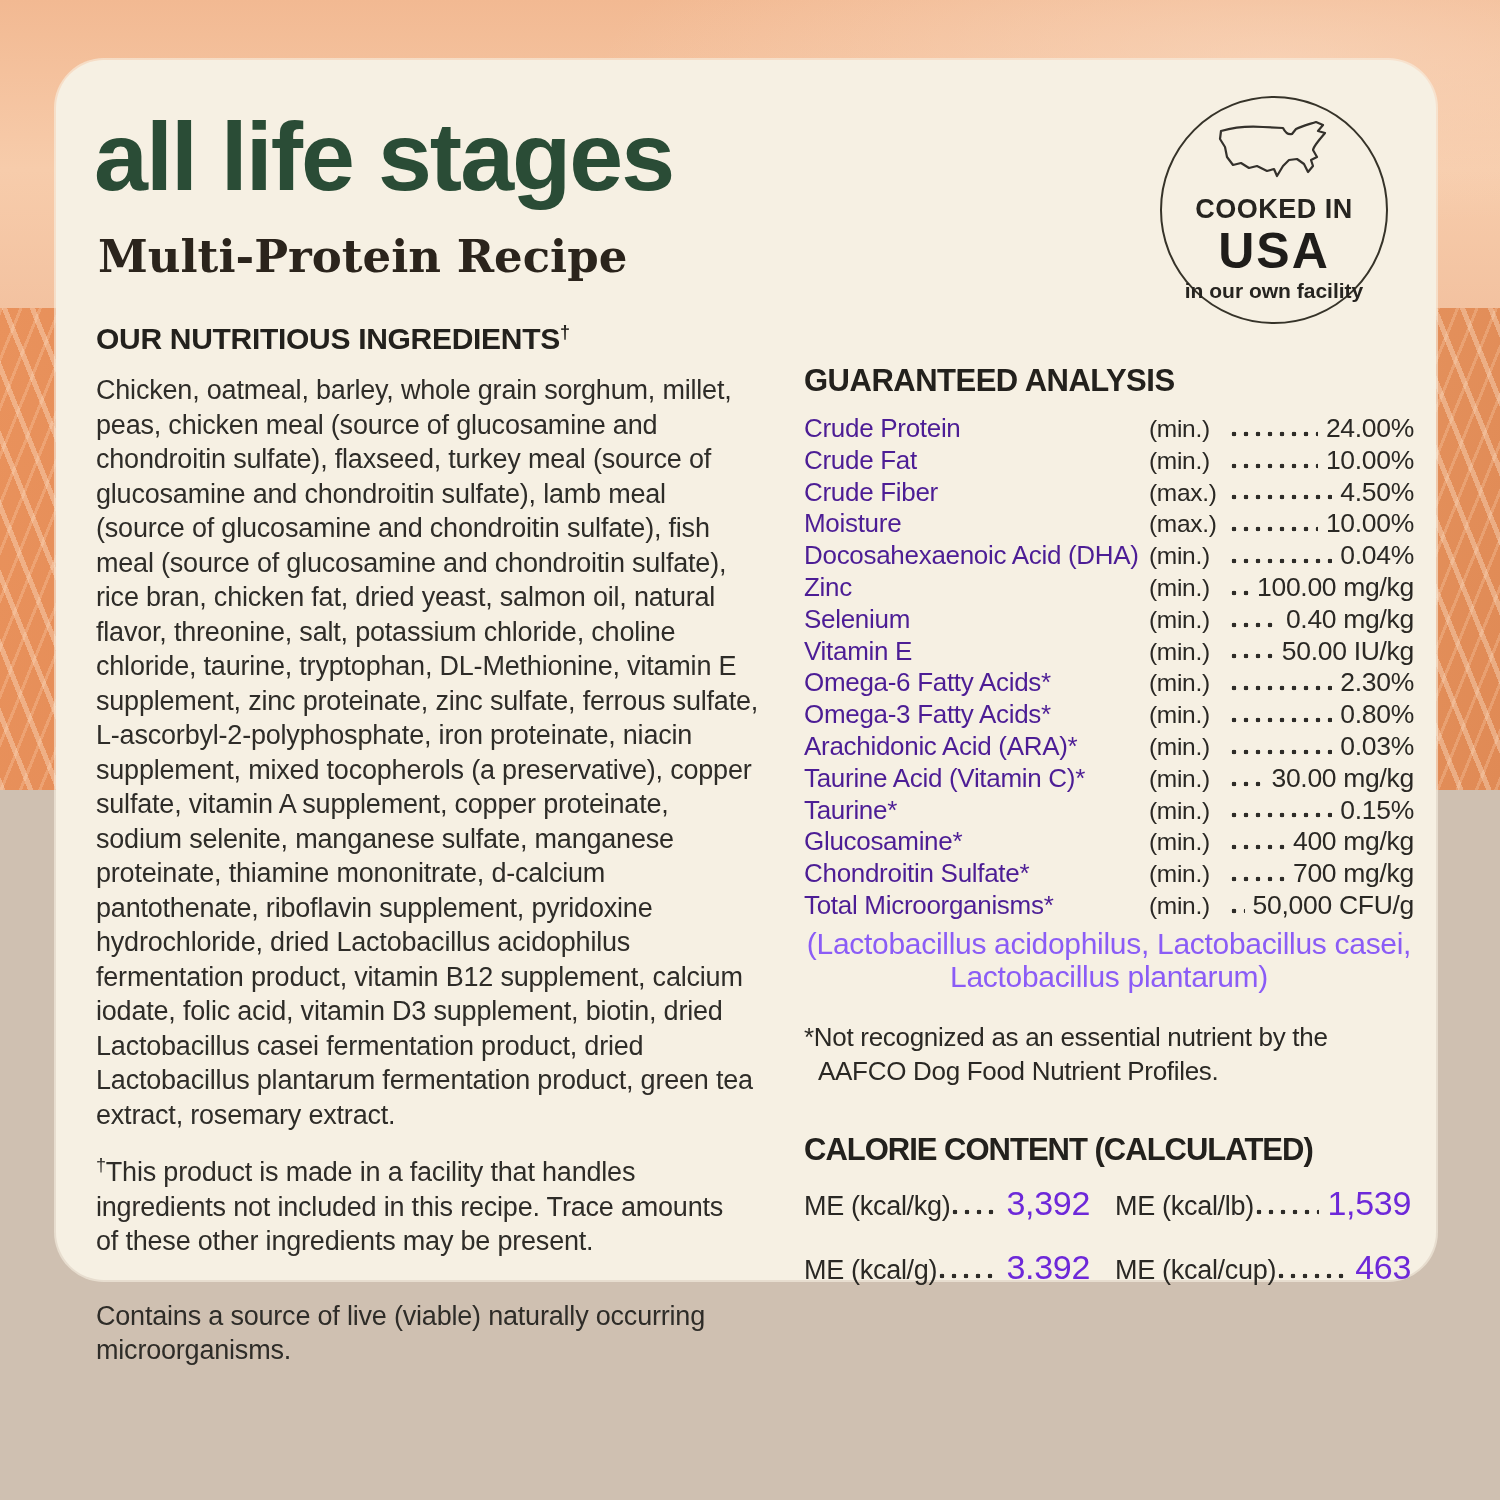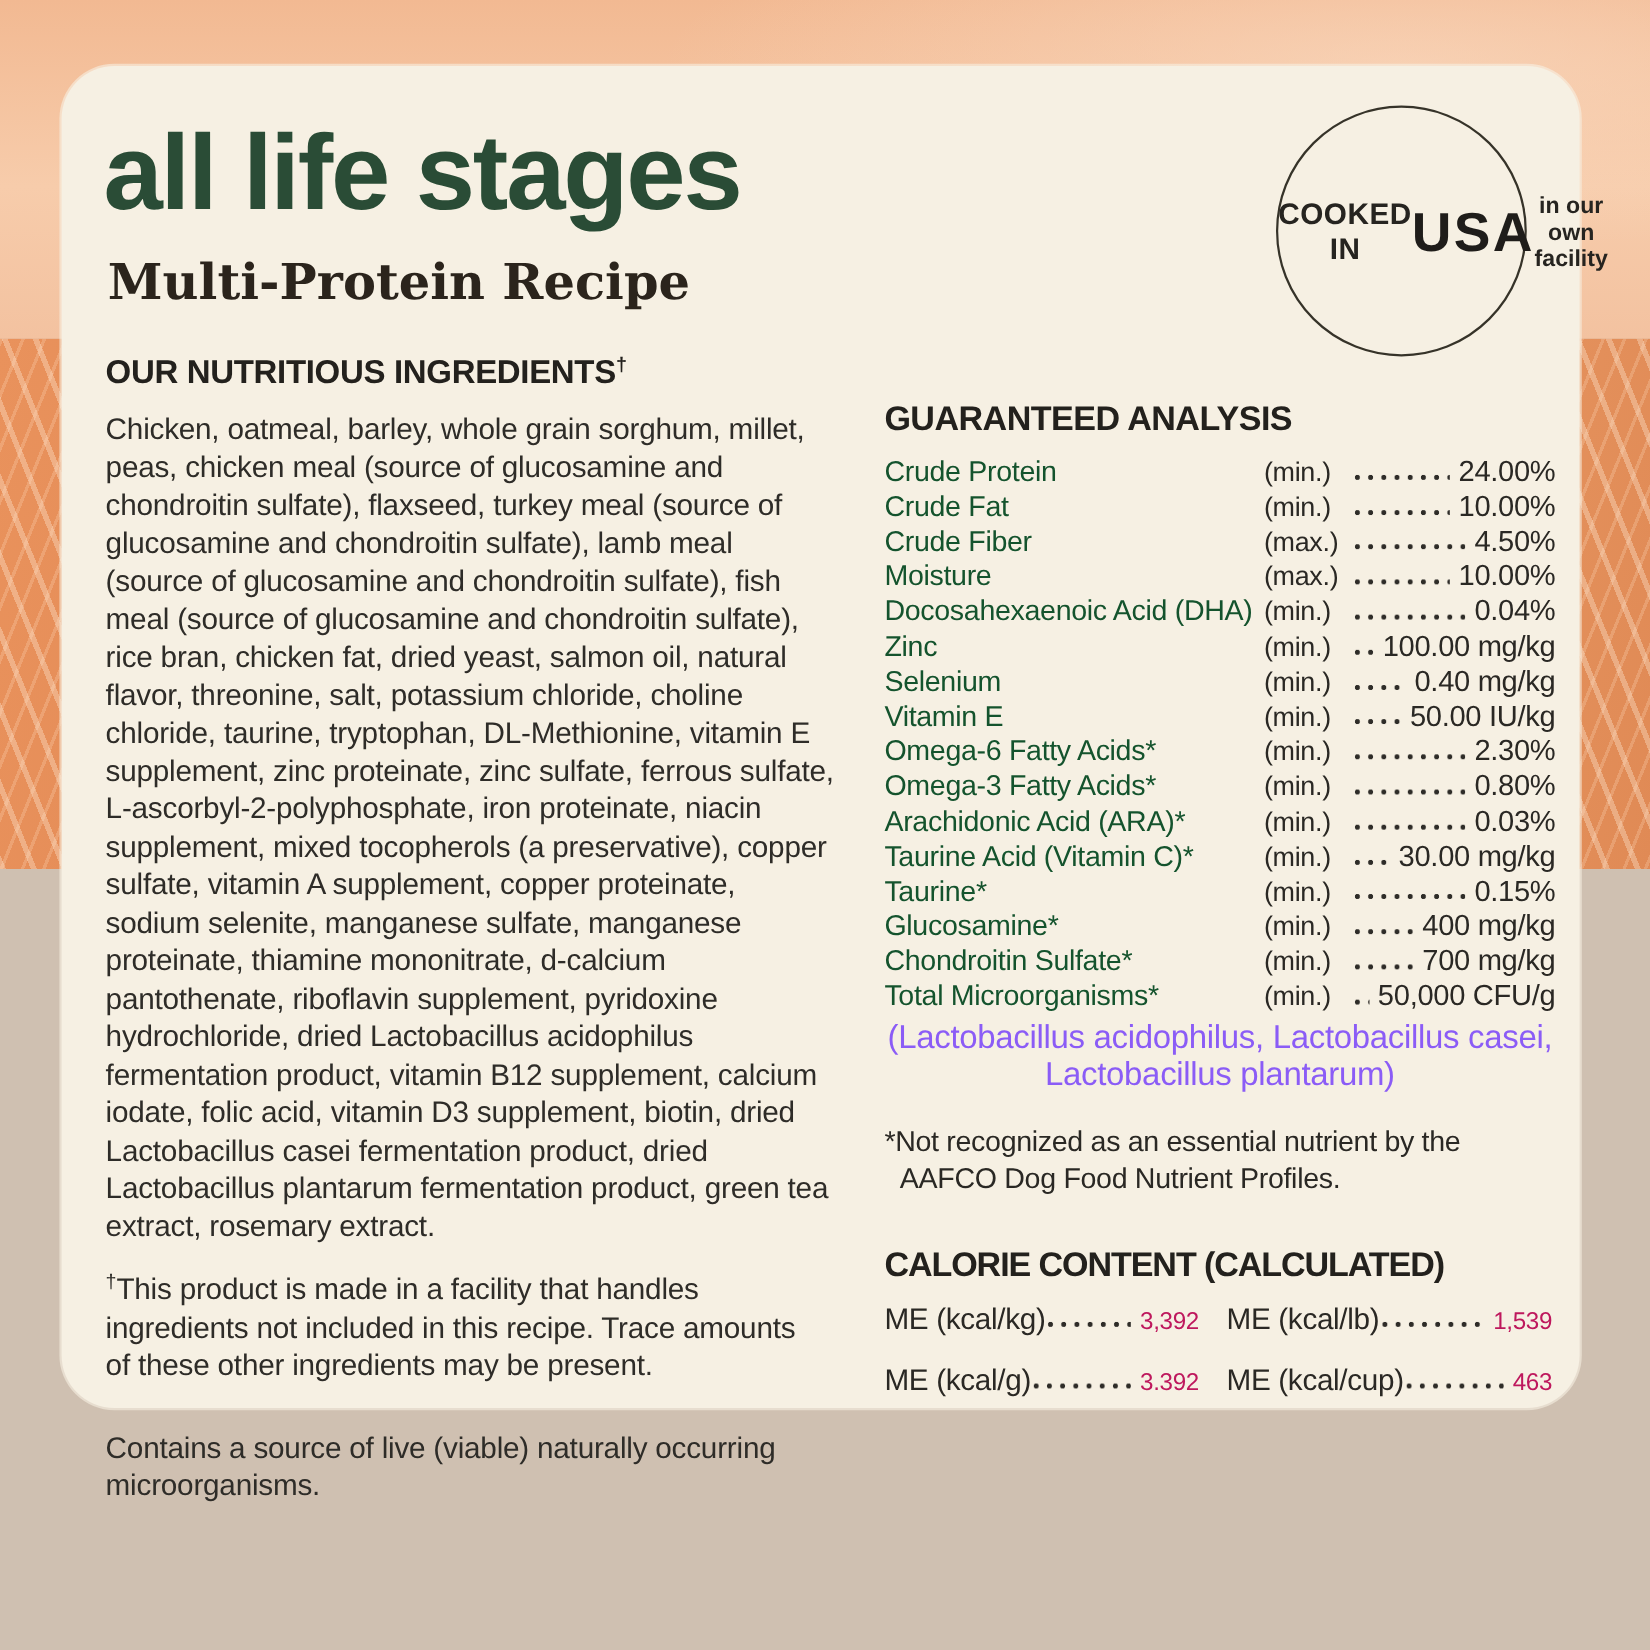--- a/index.html
+++ b/index.html
@@ -42,21 +42,21 @@
   .subtitle{
     position:absolute;left:42px;top:170px;margin:0;
     font-family:"DejaVu Serif", serif;
     font-size:45px;font-weight:700;letter-spacing:0;
     color:#2b241c;
   }
   
   .badge{
     position:absolute;left:1104px;top:36px;width:228px;height:228px;
     border:2.5px solid #363329;border-radius:50%;
-    display:flex;flex-direction:row;align-items:center;
+    display:flex;flex-direction:column;align-items:center;
     text-align:center;box-sizing:border-box;
   }
   .badge svg{margin-top:20px;display:block;}
   .badge-line1{font-size:27px;font-weight:700;letter-spacing:.5px;margin-top:2px;color:#262420;}
   .badge-line2{font-size:50px;font-weight:800;letter-spacing:2px;line-height:1;margin-top:1px;color:#1f1d1a;}
   .badge-line3{font-size:21px;font-weight:700;letter-spacing:0;margin-top:3px;color:#262420;}
   
   .col-left{position:absolute;left:40px;top:262px;width:664px;}
   .col-right{position:absolute;left:748px;top:303px;width:610px;}
   h3{margin:0;font-size:30px;font-weight:700;letter-spacing:-.3px;color:#23211d;}
@@ -66,42 +66,42 @@
     letter-spacing:-.2px;
   }
   .footnote,.note{
     margin:23px 12px 0 0;font-size:27px;line-height:34.5px;color:#2e2c28;letter-spacing:-.2px;
   }
   .note{margin-top:40px;}
   
   .ga-heading{font-size:31px;letter-spacing:-.5px;}
   .ga-rows{margin-top:14px;}
   .ga-row{display:flex;align-items:baseline;height:31.8px;}
-  .ga-name{flex:0 0 345px;font-size:26px;color:#14532d;white-space:nowrap;letter-spacing:-.3px;}
+  .ga-name{flex:0 0 345px;font-size:26px;color:#4c1d95;white-space:nowrap;letter-spacing:-.3px;}
   .ga-qual{flex:0 0 80px;font-size:24.5px;color:#2a2824;letter-spacing:-.3px;}
   .dots{
     flex:1 1 auto;align-self:flex-end;height:8px;margin:0 8px 7px 2px;
     background-image:radial-gradient(circle at 3px 4px,#2e2c28 2.1px,rgba(0,0,0,0) 2.6px);
     background-size:12px 8px;background-repeat:repeat-x;background-position:left bottom;
   }
   .ga-val{font-size:26.5px;white-space:nowrap;color:#2a2824;letter-spacing:-.3px;}
   .ga-cont{margin:5px 0 0 0;font-size:30px;line-height:33px;color:#8b5cf6;letter-spacing:-.3px;text-align:center;}
   .ga-note{
     margin:27px 0 0 0;font-size:26px;line-height:34px;color:#2a2824;
     padding-left:14px;text-indent:-14px;letter-spacing:-.3px;
   }
   
   .cal-heading{margin-top:44px;font-size:31px;letter-spacing:-1px;}
   .cal-grid{
     margin-top:16px;display:grid;grid-template-columns:286px 296px;
     column-gap:28px;row-gap:7px;gap:25px;
   }
   .cal-row{display:flex;align-items:baseline;}
   .cal-label{font-size:27px;white-space:nowrap;color:#2a2824;letter-spacing:-.3px;}
-  .cal-val{font-size:22px;white-space:nowrap;color:#be185d;letter-spacing:-.3px;}
+  .cal-val{font-size:34px;white-space:nowrap;color:#6d28d9;letter-spacing:-.3px;}
 </style>
 </head>
 <body>
 
 <div class="bg-sky"></div>
 <div class="bg-field"></div>
 <div class="bg-ground"></div>
 
 <div class="card">
 

